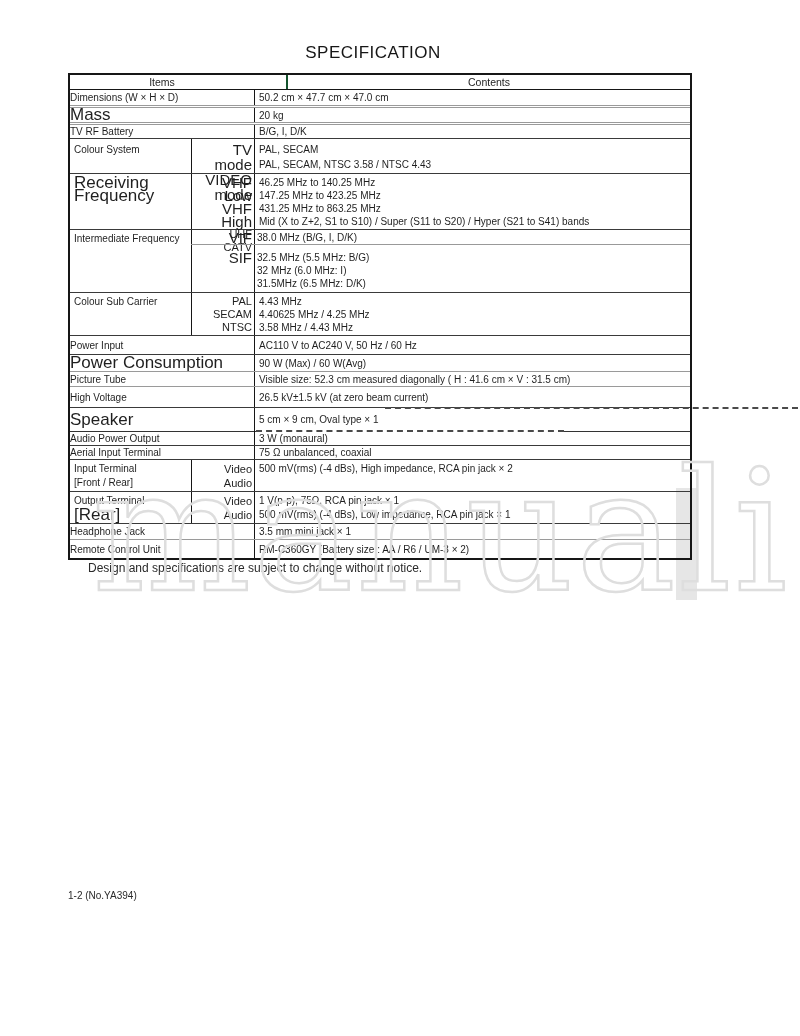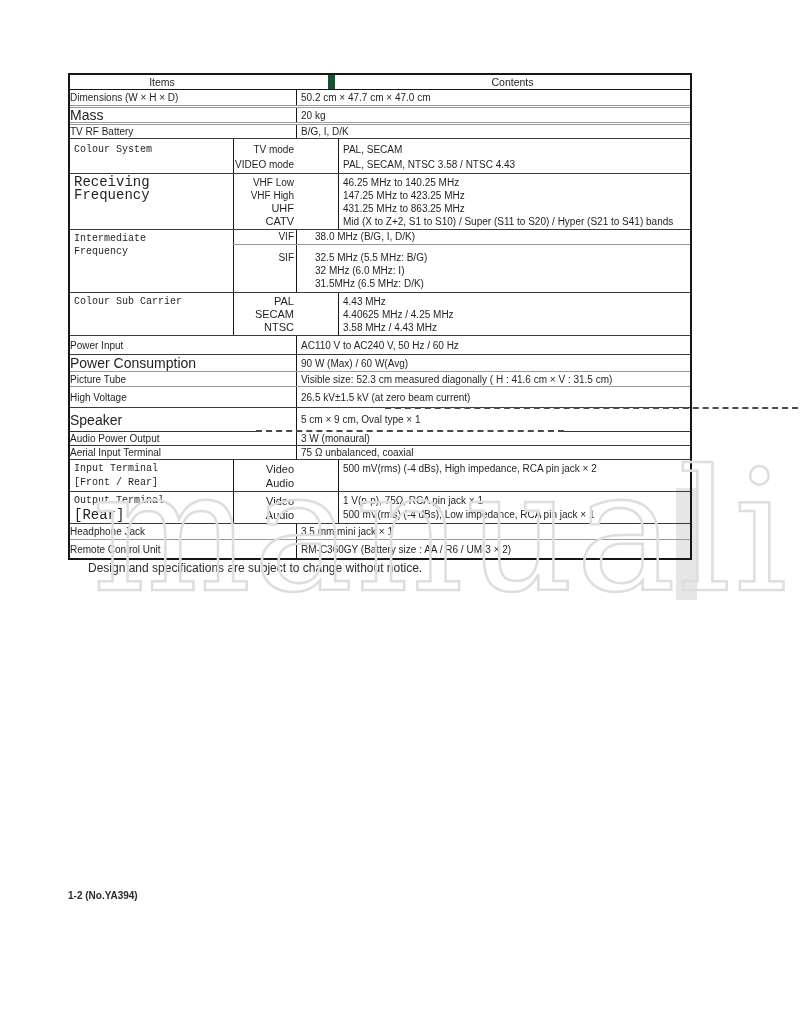--- a/index.html
+++ b/index.html
@@ -8,68 +8,69 @@
     font-family:"Liberation Sans","DejaVu Sans",sans-serif;color:#1f1f1f;
   }
   .title{
     position:absolute;top:43px;left:0;width:746px;text-align:center;
     font-size:17px;letter-spacing:0.5px;color:#161616;
   }
   .spec-table{
     position:absolute;left:68px;top:73px;width:624px;box-sizing:border-box;
     border:2px solid #161616;background:transparent;z-index:1;font-size:10px;
   }
-  .row{display:flex;box-sizing:border-box;border-bottom:1px solid #3a3a3a;position:relative;gap:42px;}
+  .row{display:flex;box-sizing:border-box;border-bottom:1px solid #3a3a3a;position:relative;}
   .row:last-child{border-bottom:none;}
   .sep-double{border-bottom:3px double #9a9a9a;}
   .sep-gray{border-bottom-color:#9a9a9a;}
   .sep-none{border-bottom:none;}
   .h15{height:15px}.h14{height:14px}.h16{height:16px}.h17{height:17px}.h18{height:18px}
   .h19{height:19px}.h21{height:21px}.h23{height:23px}.h32{height:32px}.h35{height:35px}
   .h43{height:43px}.h48{height:48px}.h56{height:56px}.h63{height:63px}
   .c1{width:184px;box-sizing:border-box;padding-left:0;display:flex;align-items:center;}
-  .c1s{width:121px;box-sizing:border-box;padding-left:4px;font-family:Liberation Mono, monospace;}
+  .c1s{width:121px;box-sizing:border-box;padding-left:4px;}
   .c2{width:63px;box-sizing:border-box;text-align:right;padding-right:2px;}
   .bl{border-left:1px solid #161616;}
   .c3{flex:1;box-sizing:border-box;border-left:1px solid #161616;padding-left:4px;min-width:0;}
   .cen{display:flex;align-items:center;}
   .cen-r{display:flex;align-items:center;justify-content:flex-end;}
   .lines{display:block;}
   .lh13{line-height:13px;}.lh14{line-height:14px;}.lh15{line-height:15px;}
   .pt2{padding-top:2px;}.pt3{padding-top:3px;}.pt6{padding-top:6px;}
-  .big{font-size:14px;}
-  .sub-sm{font-size:10px;}
+  .big{font-size:17px;}
+  .sub-sm{font-size:15px;}
   .sub-lg{font-size:11px;}
   .hdr-cell{display:flex;align-items:center;justify-content:center;font-size:10.5px;}
   .hdr-items{width:184px;}
-  .hdr-contents{flex:1;border-left:7px solid #14532d;margin-left:32px;}
+  .hdr-contents{flex:1;border-left:2px solid #14532d;margin-left:32px;}
   .row.header{border-bottom:1px solid #161616;}
   .imf-right{flex:1;display:flex;flex-direction:column;min-width:0;}
   .subrow{display:flex;box-sizing:border-box;}
   .subrow-sep{border-bottom:1px solid #999;}
-  .tight{padding-left:18px;}
+  .tight{padding-left:2px;}
   
   .dash-top{position:absolute;top:-1px;left:315px;width:413px;border-top:2px dashed #4a4a4a;z-index:2;}
   .dash-bottom{position:absolute;bottom:-1px;left:186px;width:308px;border-top:2px dashed #4a4a4a;z-index:2;}
   .solid-bottom-l{position:absolute;bottom:-1px;left:0;width:186px;border-top:1px solid #333;}
   .solid-bottom-r{position:absolute;bottom:-1px;left:494px;width:126px;border-top:1px solid #333;}
   .footnote{position:absolute;left:88px;top:561px;font-size:12px;color:#2a2a2a;}
-  .page-number{position:absolute;left:68px;top:890px;font-size:10px;color:#2a2a2a;font-weight:bold;}
+  .page-number{position:absolute;left:68px;top:890px;font-size:10px;color:#2a2a2a;}
   .watermark{
     position:absolute;left:92px;top:448px;z-index:3;pointer-events:none;
     font-family:"DejaVu Serif","Liberation Serif",serif;font-size:168px;line-height:1;
     letter-spacing:2px;color:transparent;-webkit-text-stroke:2.5px #dedede;
   }
   .wm-block{position:absolute;left:676px;top:488px;width:21px;height:112px;background:#e6e6e6;z-index:0;pointer-events:none;}
 </style>
 </head>
 <body>
 
 <div class="page">
 
+  <div class="title">SPECIFICATION</div>
 
   <div class="wm-block"></div>
 
   <div class="spec-table">
 
     <div class="row header h15">
       <div class="hdr-cell hdr-items">Items</div>
       <div class="hdr-cell hdr-contents">Contents</div>
     </div>
 

